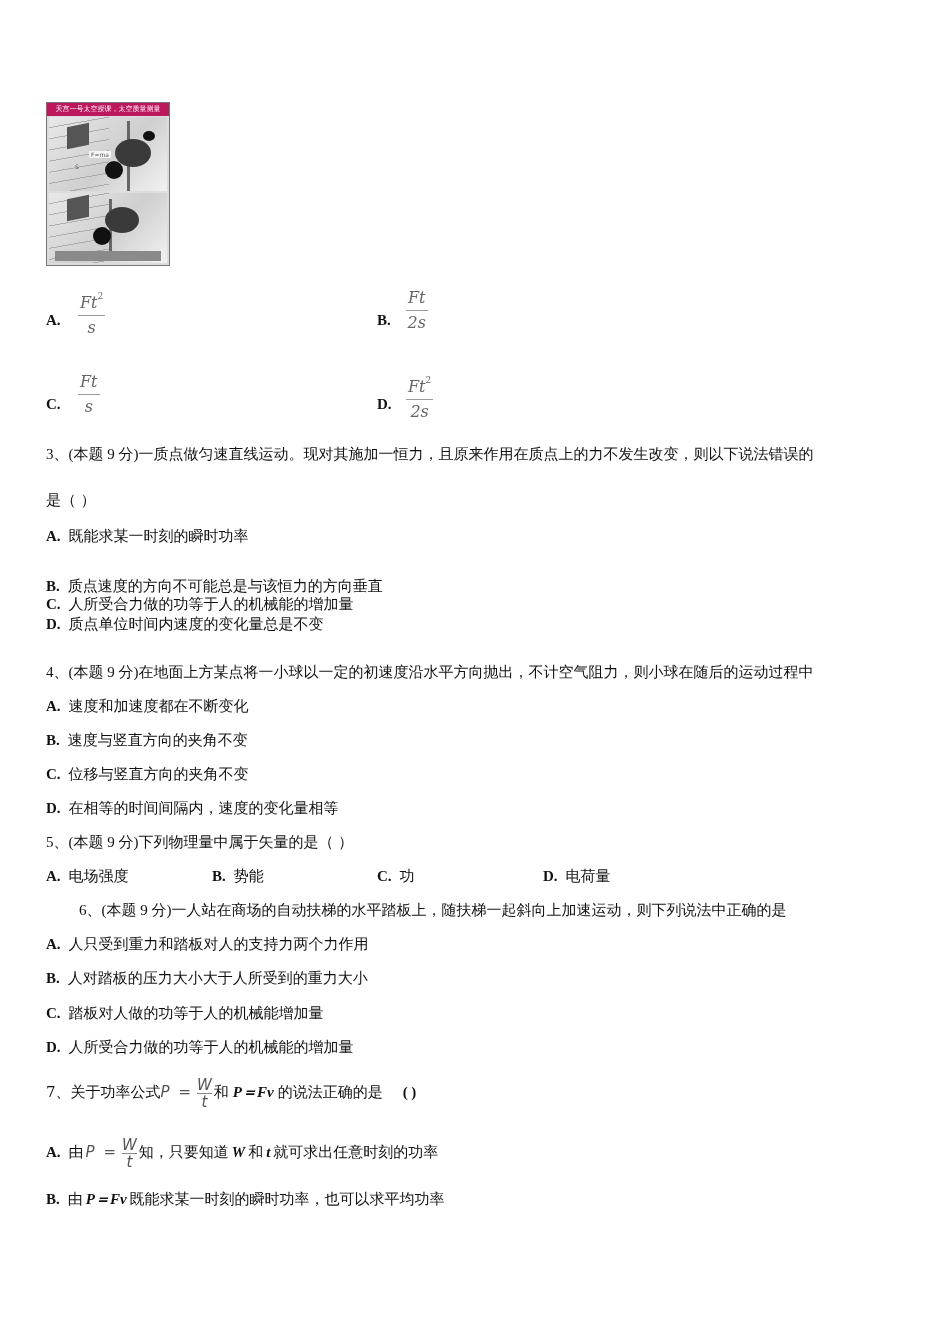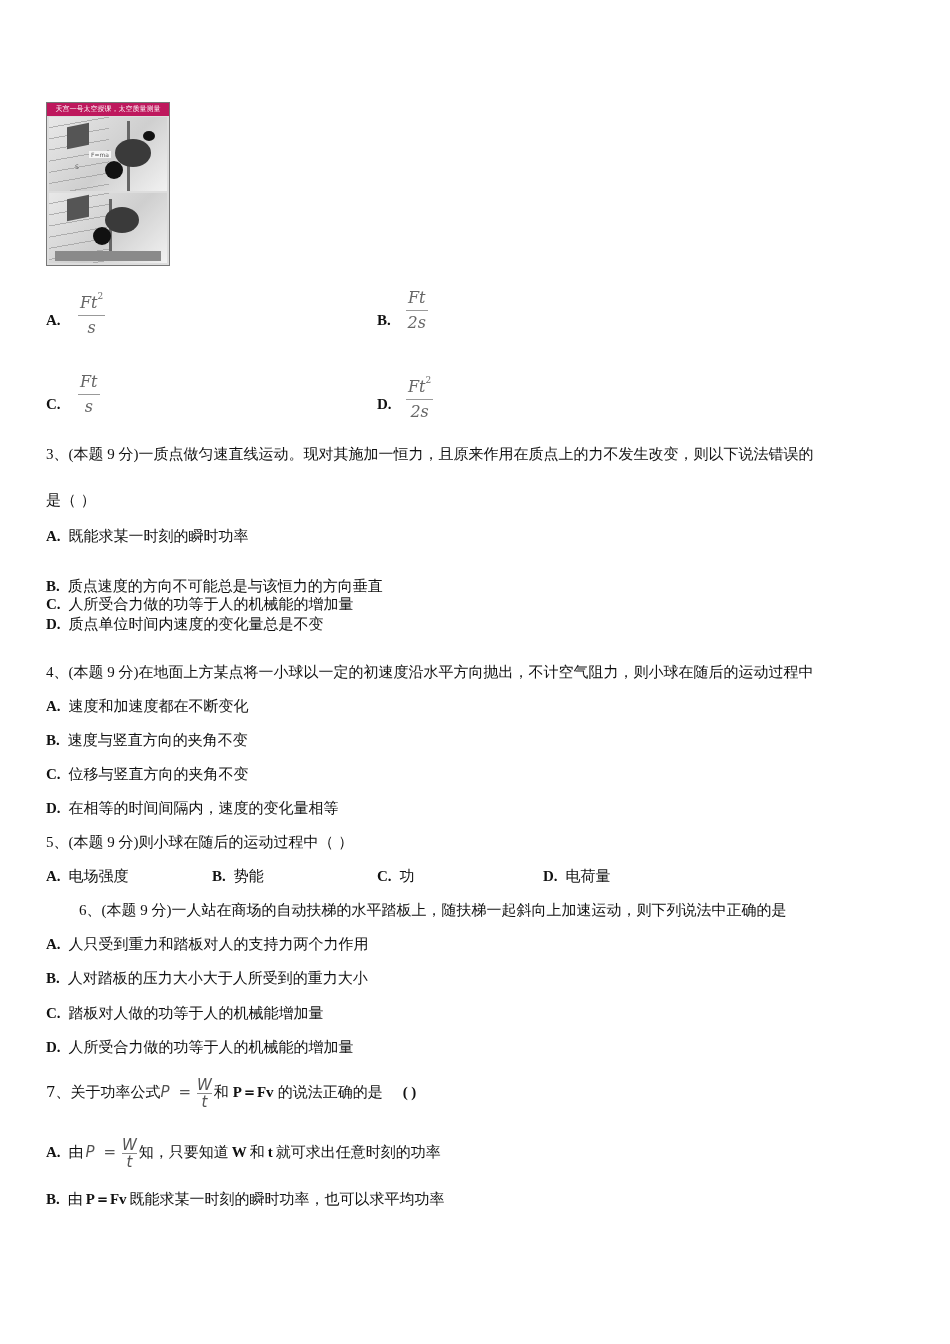--- a/index.html
+++ b/index.html
@@ -23,21 +23,21 @@
   .frac { position: absolute; display: inline-block; text-align: center; color: #666; font-family: "DejaVu Serif", serif; font-style: italic; font-size: 16px; }
   .frac .num { display: block; padding: 0 2px; line-height: 20px; }
   .frac .bar { display: block; height: 1px; background: #999; margin: 2px 0; }
   .frac .den { display: block; line-height: 20px; }
   .frac sup { font-size: 9px; font-style: normal; vertical-align: 9px; }
 
   .line { position: absolute; left: 46px; font-size: 15px; line-height: 20px; white-space: nowrap; }
   .qhead { font-family: "Liberation Serif", serif; }
   .opt { font-size: 15px; }
   .opt b { font-family: "Liberation Serif", serif; margin-right: 8px; }
-  .mathit { font-weight: bold; font-family: "Liberation Serif", serif; }
+  .mathit { font-style: italic; font-weight: bold; font-family: "Liberation Serif", serif; }
   .sansmath { font-family: "DejaVu Sans", sans-serif; color: #555; font-style: italic; }
   .inlfrac { display: inline-block; vertical-align: middle; text-align: center; font-family: "DejaVu Sans", sans-serif; font-style: italic; color: #555; font-size: 15px; line-height: 16px; margin: 0 2px; }
   .inlfrac .bar { display: block; height: 1px; background: #888; }
 </style>
 </head>
 <body>
 
 <div class="abs figure">
   <div class="fig-caption">天宫一号太空授课，太空质量测量</div>
   <div class="fig-panel top">
@@ -96,21 +96,21 @@
 
 <div class="line" style="top:662px;">
   <span class="qhead">4、</span><span class="qhead">(本题 9 分)</span><span>在地面上方某点将一小球以一定的初速度沿水平方向抛出，不计空气阻力，则小球在随后的运动过程中</span>
 </div>
 <div class="line opt" style="top:696px;"><b>A.</b><span>速度和加速度都在不断变化</span></div>
 <div class="line opt" style="top:730px;"><b>B.</b><span>速度与竖直方向的夹角不变</span></div>
 <div class="line opt" style="top:764px;"><b>C.</b><span>位移与竖直方向的夹角不变</span></div>
 <div class="line opt" style="top:798px;"><b>D.</b><span>在相等的时间间隔内，速度的变化量相等</span></div>
 
 <div class="line" style="top:832px;">
-  <span class="qhead">5、</span><span class="qhead">(本题 9 分)</span><span>则小球在随后的运动过程中（    ）</span>
+  <span class="qhead">5、</span><span class="qhead">(本题 9 分)</span><span>下列物理量中属于矢量的是（    ）</span>
 </div>
 <div class="line opt" style="top:866px;left:46px;"><b>A.</b><span>电场强度</span></div>
 <div class="line opt" style="top:866px;left:212px;"><b>B.</b><span>势能</span></div>
 <div class="line opt" style="top:866px;left:377px;"><b>C.</b><span>功</span></div>
 <div class="line opt" style="top:866px;left:543px;"><b>D.</b><span>电荷量</span></div>
 
 <div class="line" style="top:900px;margin-left:33px;">
   <span class="qhead">6、</span><span class="qhead">(本题 9 分)</span><span>一人站在商场的自动扶梯的水平踏板上，随扶梯一起斜向上加速运动，则下列说法中正确的是</span>
 </div>
 <div class="line opt" style="top:934px;"><b>A.</b><span>人只受到重力和踏板对人的支持力两个力作用</span></div>

